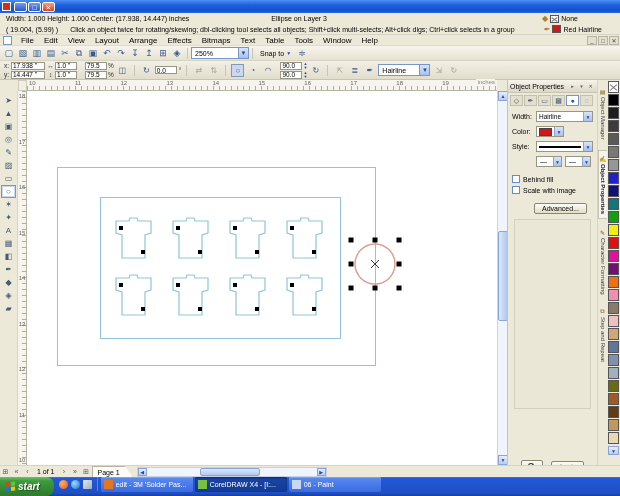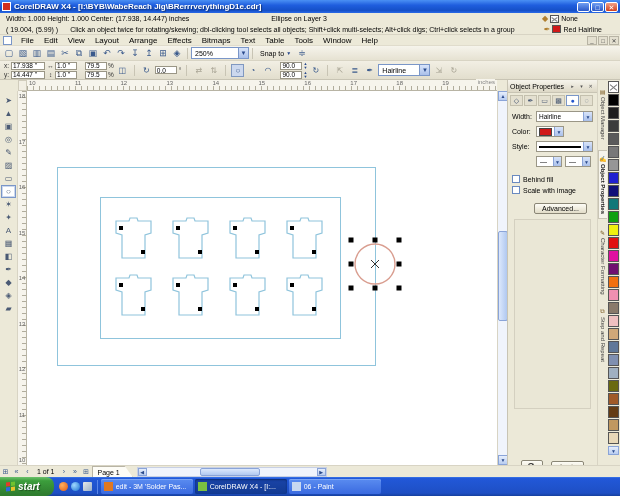--- a/index.html
+++ b/index.html
@@ -148,21 +148,21 @@
     flex-direction:column; align-items:center; padding-top:1px; }
   .pswatch { width:11px; height:12px; border:1px solid #555; margin-bottom:1px; position:relative; flex:none; }
   .pswatch.none { background:#fff; }
   .pswatch.none::before, .pswatch.none::after { content:""; position:absolute; left:0; top:50%; width:100%; height:1px; background:#777; }
   .pswatch.none::before { transform:rotate(40deg); } .pswatch.none::after { transform:rotate(-40deg); }
   .pal-arrow { margin-top:1px; width:11px; height:9px; font-size:5px; color:#2a4a8c; background:linear-gradient(180deg,#e6eefc,#b8ccf0);
     border:1px solid #8aa4d8; display:flex; align-items:center; justify-content:center; }
 
   
   .taskbar { position:absolute; left:0; top:477px; width:620px; height:19px;
-    background:linear-gradient(180deg,#3a77e8 0%,#2258d8 8%,#1e4fc4 85%,#16409e 100%); display:flex; align-items:center; }
+    background:linear-gradient(180deg,#3a77e8 0%,#2258d8 8%,#1e4fc4 85%,#16409e 100%); display:flex; }
   .startbtn { height:19px; padding:0 14px 0 6px; display:flex; align-items:center; gap:3px; color:#fff; font-weight:bold; font-style:italic;
     font-size:10px; background:linear-gradient(180deg,#6cc26c 0%,#3c9e3c 20%,#2f7d2f 90%); border-radius:0 8px 8px 0;
     text-shadow:1px 1px 1px #1e521e; }
   .startflag { display:grid; grid-template-columns:4px 4px; grid-template-rows:4px 4px; gap:1px; transform:skewY(-6deg); }
   .startflag i { display:block; } .f1{background:#e23c2a;} .f2{background:#6fc22f;} .f3{background:#2a6ae2;} .f4{background:#e8c32a;}
   .qlaunch { display:flex; align-items:center; gap:3px; padding:0 5px; border-right:1px solid #5a86e8; height:14px; }
   .qicon { width:9px; height:9px; border-radius:50%; }
   .taskbtns { display:flex; gap:2px; padding-left:3px; flex:1; }
   .taskbtn { width:92px; height:15px; display:flex; align-items:center; gap:3px; padding:0 3px; color:#fff; font-size:7px;
     background:linear-gradient(180deg,#5a8cf0,#3a6ae0); border-radius:2px; box-shadow:inset 0 1px 0 #7aa4f4; white-space:nowrap; overflow:hidden; }
@@ -172,21 +172,20 @@
     background:linear-gradient(180deg,#2aa0f0 0%,#1488e0 50%,#0f6cc0 100%); border-left:2px solid #8ac0f0; }
   .traydot { width:8px; height:8px; border-radius:2px; }
 </style>
 </head>
 <body>
 
 <div class="screen">
 
   <div class="titlebar">
     <div class="appicon"></div>
-    <div class="title">CorelDRAW X4 - [I:\BYB\WabeReach Jig\BRerrrverythingD1e.cdr]</div>
     <div class="winbtns">
       <div class="winbtn">_</div>
       <div class="winbtn">□</div>
       <div class="winbtn close">✕</div>
     </div>
   </div>
 
   <div class="statusrow" id="status1">
     <span class="cell">Width: 1.000  Height: 1.000  Center: (17.938, 14.447) inches</span>
     <span class="cell" style="margin-left:70px;">Ellipse on Layer 3</span>

